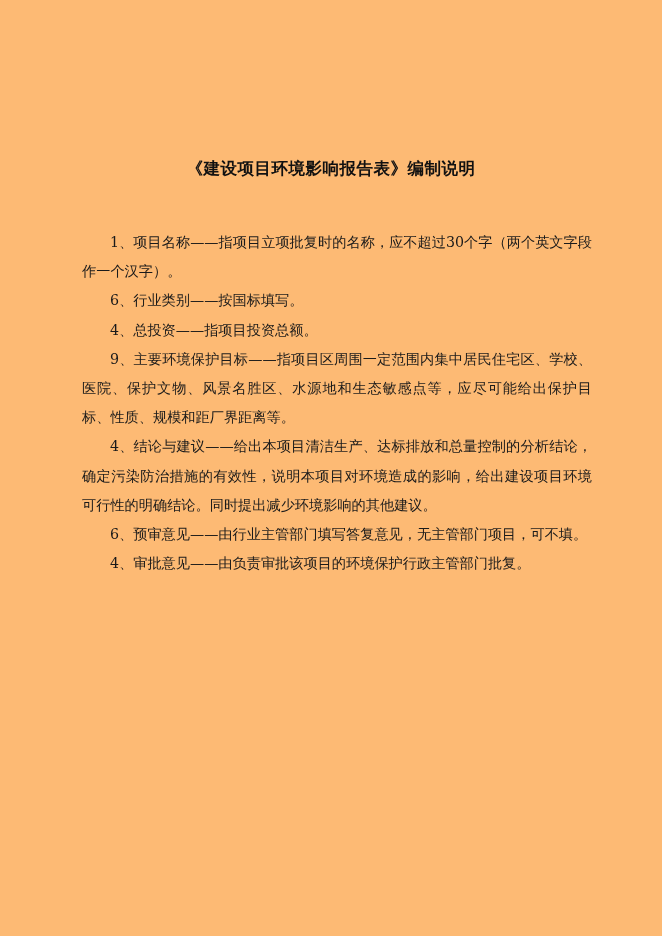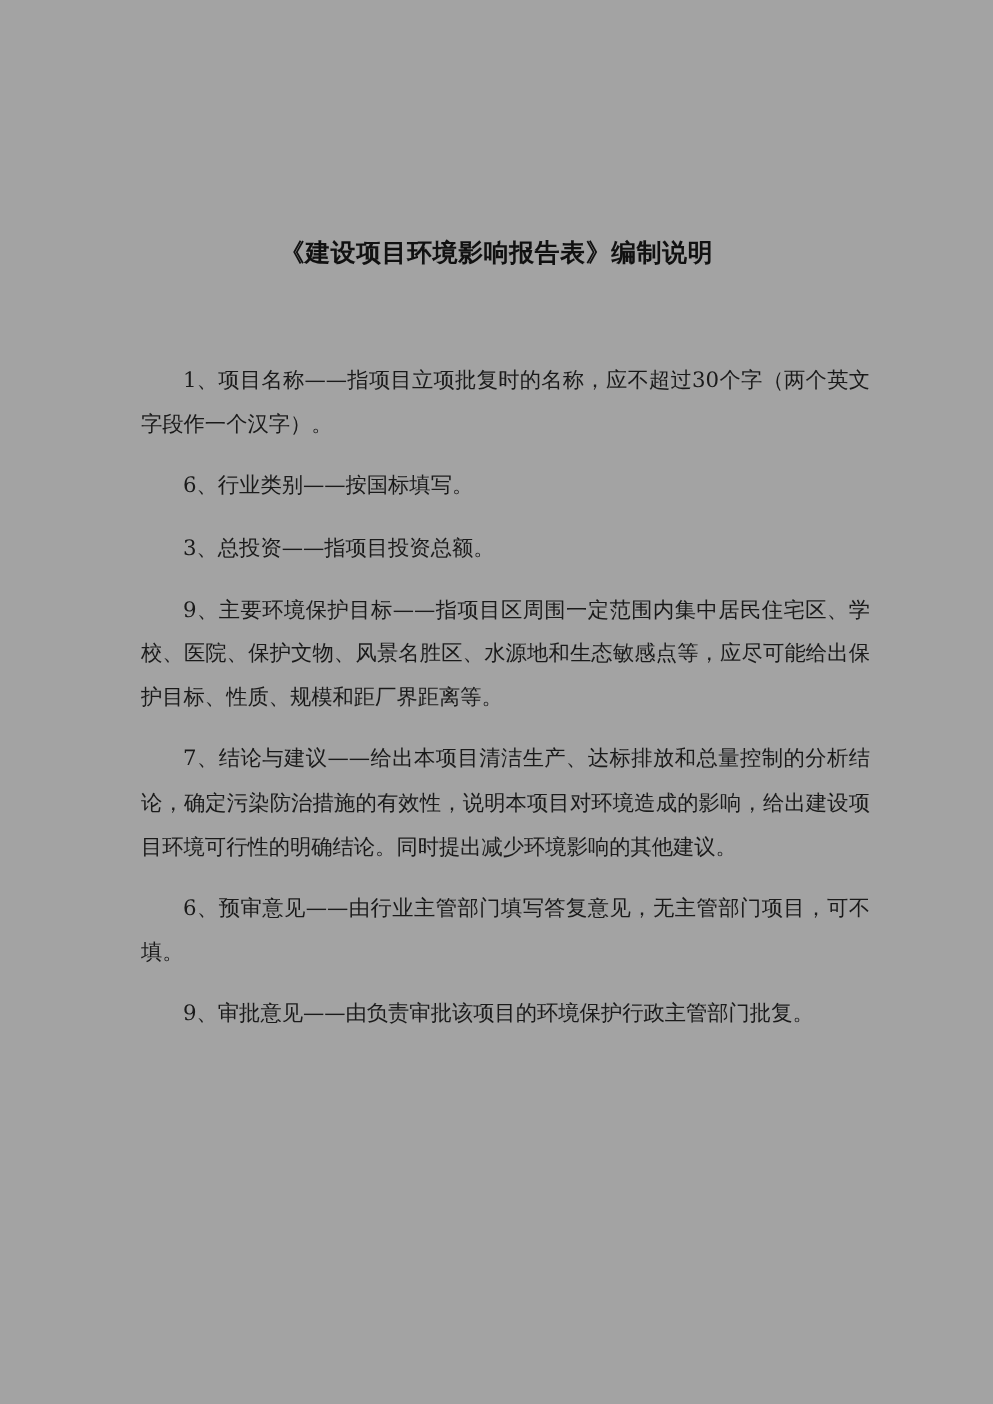--- a/index.html
+++ b/index.html
@@ -12,21 +12,21 @@
       height: 936px;
       position: relative;
       overflow: hidden;
       color: #111111;
     }
     .page {
       position: absolute;
       left: 0; top: 0;
       width: 662px;
       height: 936px;
-      background: #a3a3a3;
+      background: #fdba74;
     }
     .title {
       position: absolute;
       left: 0;
       width: 662px;
       top: 158px;
       text-align: center;
       font-family: "DejaVu Sans", sans-serif;
       font-weight: bold;
       font-size: 16.5px;
@@ -37,34 +37,34 @@
       position: absolute;
       left: 82px;
       top: 228px;
       width: 510px;
       font-family: "DejaVu Serif", serif;
       font-size: 14.2px;
       line-height: 29.2px;
       color: #1a1a1a;
     }
     .para {
-      margin: 12px;
+      margin: 0;
       text-indent: 28px;
       text-align: justify;
       text-align-last: left;
     }
   </style>
 </head>
 <body>
 
 <div class="page">
   <div class="title">《建设项目环境影响报告表》编制说明</div>
 
   <div class="body-text">
     <p class="para">1、项目名称——指项目立项批复时的名称，应不超过30个字（两个英文字段作一个汉字）。</p>
     <p class="para">6、行业类别——按国标填写。</p>
-    <p class="para">3、总投资——指项目投资总额。</p>
+    <p class="para">4、总投资——指项目投资总额。</p>
     <p class="para">9、主要环境保护目标——指项目区周围一定范围内集中居民住宅区、学校、医院、保护文物、风景名胜区、水源地和生态敏感点等，应尽可能给出保护目标、性质、规模和距厂界距离等。</p>
-    <p class="para">7、结论与建议——给出本项目清洁生产、达标排放和总量控制的分析结论，确定污染防治措施的有效性，说明本项目对环境造成的影响，给出建设项目环境可行性的明确结论。同时提出减少环境影响的其他建议。</p>
+    <p class="para">4、结论与建议——给出本项目清洁生产、达标排放和总量控制的分析结论，确定污染防治措施的有效性，说明本项目对环境造成的影响，给出建设项目环境可行性的明确结论。同时提出减少环境影响的其他建议。</p>
     <p class="para">6、预审意见——由行业主管部门填写答复意见，无主管部门项目，可不填。</p>
-    <p class="para">9、审批意见——由负责审批该项目的环境保护行政主管部门批复。</p>
+    <p class="para">4、审批意见——由负责审批该项目的环境保护行政主管部门批复。</p>
   </div>
 </div>
 
 </body></html>

